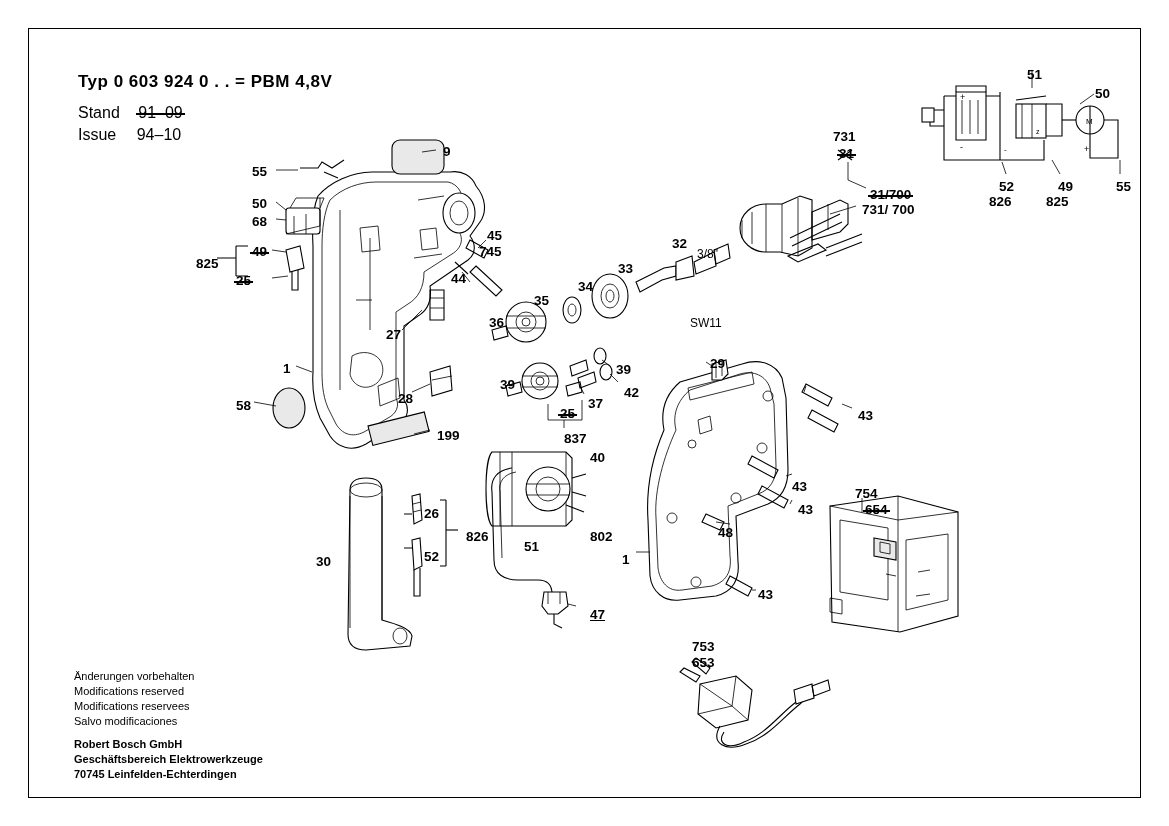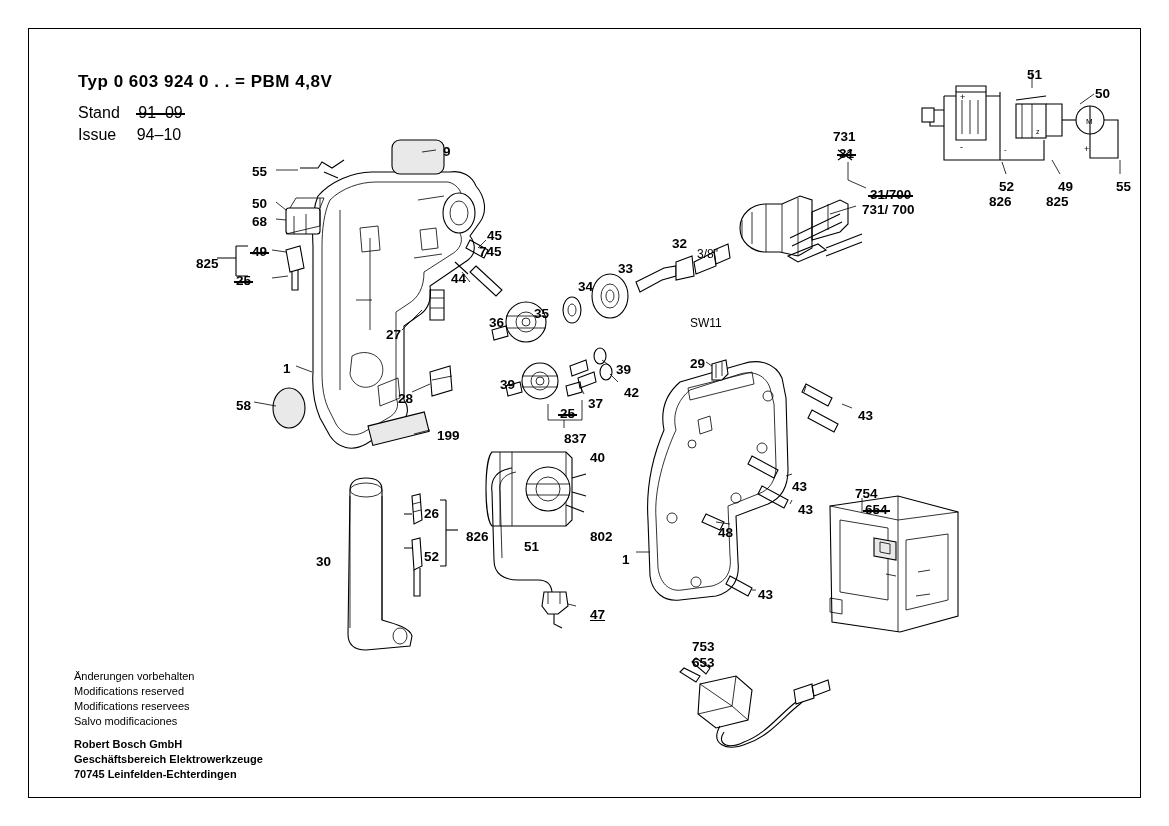--- a/index.html
+++ b/index.html
@@ -318,21 +318,21 @@
     <div class="lbl" style="left: 443px; top: 145px;">9</div>
     <div class="lbl" style="left: 487px; top: 229px;">45</div>
     <div class="lbl" style="left: 479px; top: 245px;">745</div>
     <div class="lbl" style="left: 451px; top: 272px;">44</div>
     <div class="lbl" style="left: 386px; top: 328px;">27</div>
     <div class="lbl" style="left: 398px; top: 392px;">28</div>
     <div class="lbl" style="left: 283px; top: 362px;">1</div>
     <div class="lbl" style="left: 236px; top: 399px;">58</div>
     <div class="lbl" style="left: 437px; top: 429px;">199</div>
     <div class="lbl" style="left: 489px; top: 316px;">36</div>
-    <div class="lbl" style="left: 534px; top: 307px;">35</div>
+    <div class="lbl" style="left: 534px; top: 294px;">35</div>
     <div class="lbl" style="left: 578px; top: 280px;">34</div>
     <div class="lbl" style="left: 618px; top: 262px;">33</div>
     <div class="lbl" style="left: 672px; top: 237px;">32</div>
     <div class="lbl sm nrm" style="left: 697px; top: 248px;">3/8"</div>
     <div class="lbl sm nrm" style="left: 690px; top: 285px; margin-top: 32px;">SW11</div>
     <div class="lbl" style="left: 833px; top: 130px;">731</div>
     <div class="lbl" style="left: 839px; top: 147px;"><span class="strike">31</span></div>
     <div class="lbl" style="left: 870px; top: 188px;"><span class="strike">31/700</span></div>
     <div class="lbl" style="left: 862px; top: 203px;">731/ 700</div>
     <div class="lbl" style="left: 1027px; top: 68px;">51</div>
@@ -349,21 +349,21 @@
     <div class="lbl" style="left: 560px; top: 407px;"><span class="strike">25</span></div>
     <div class="lbl" style="left: 564px; top: 432px;">837</div>
     <div class="lbl" style="left: 590px; top: 451px;">40</div>
     <div class="lbl" style="left: 590px; top: 530px;">802</div>
     <div class="lbl" style="left: 424px; top: 507px;">26</div>
     <div class="lbl" style="left: 424px; top: 550px;">52</div>
     <div class="lbl" style="left: 466px; top: 530px;">826</div>
     <div class="lbl" style="left: 524px; top: 540px;">51</div>
     <div class="lbl" style="left: 316px; top: 555px;">30</div>
     <div class="lbl" style="left: 590px; top: 608px; text-decoration: underline;">47</div>
-    <div class="lbl" style="left: 690px; top: 357px;">29</div>
+    <div class="lbl" style="left: 710px; top: 357px;">29</div>
     <div class="lbl" style="left: 858px; top: 409px;">43</div>
     <div class="lbl" style="left: 792px; top: 480px;">43</div>
     <div class="lbl" style="left: 798px; top: 503px;">43</div>
     <div class="lbl" style="left: 718px; top: 526px;">48</div>
     <div class="lbl" style="left: 622px; top: 553px;">1</div>
     <div class="lbl" style="left: 758px; top: 588px;">43</div>
     <div class="lbl" style="left: 855px; top: 487px;">754</div>
     <div class="lbl" style="left: 865px; top: 503px;"><span class="strike">654</span></div>
     <div class="lbl" style="left: 692px; top: 640px;">753</div>
     <div class="lbl" style="left: 692px; top: 656px;">653</div>

